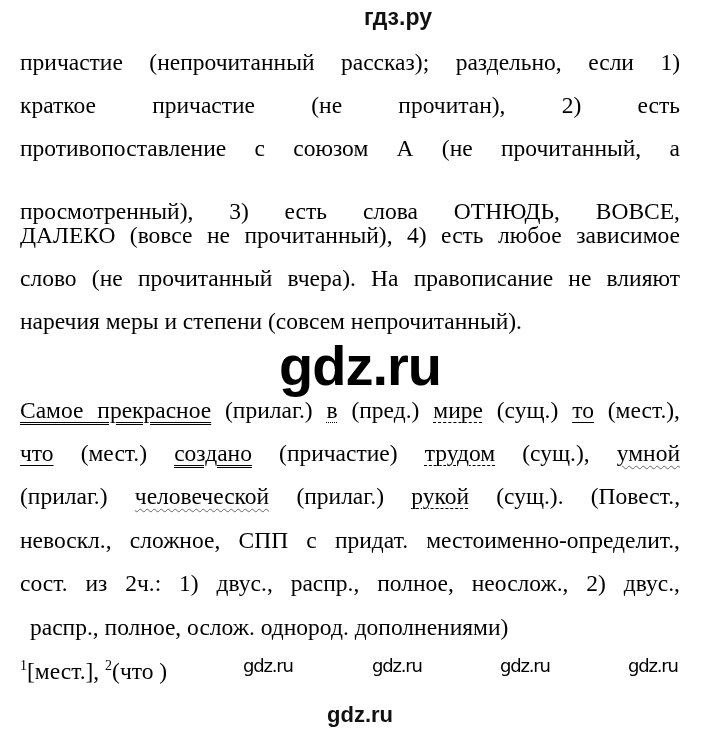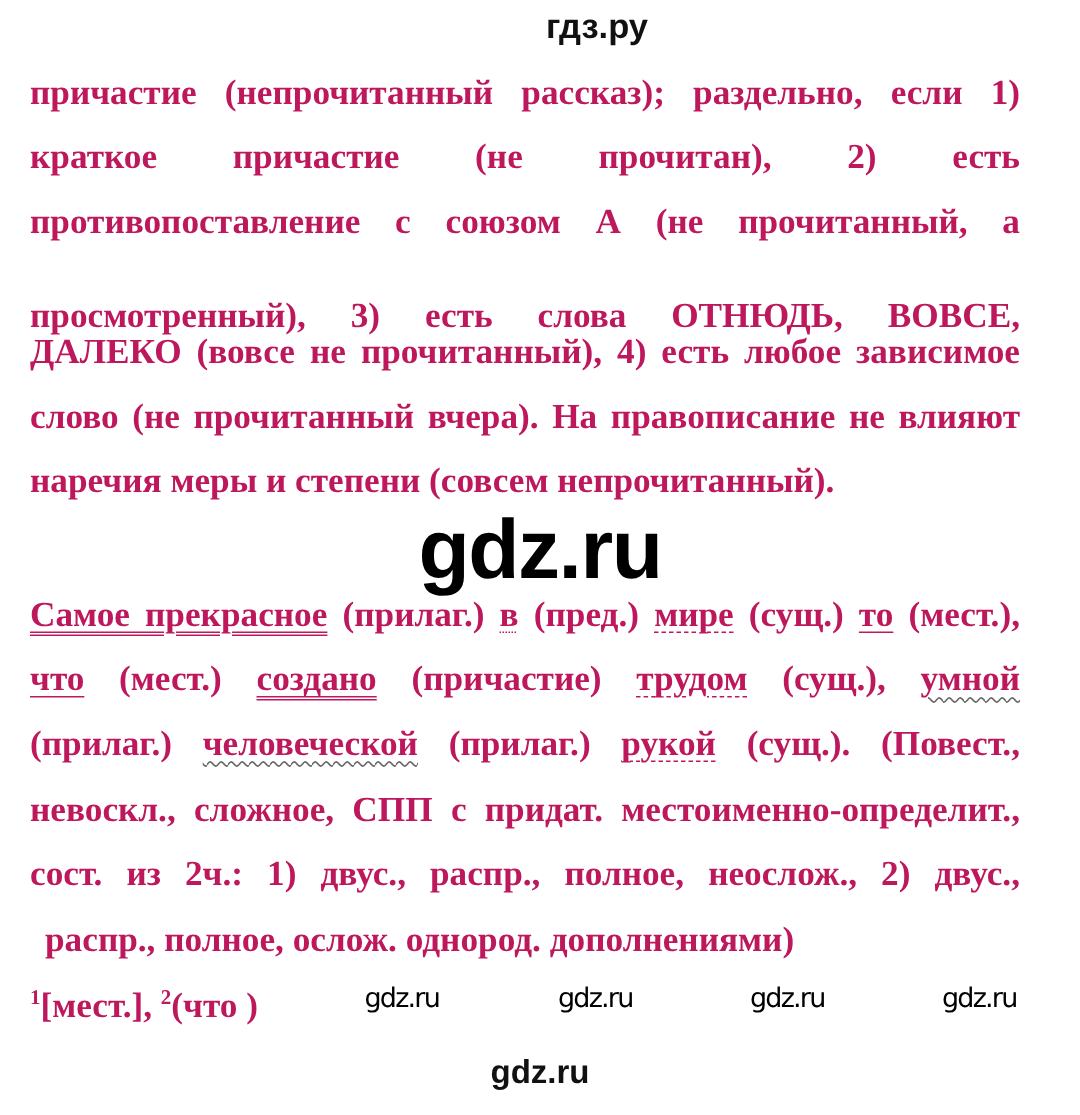--- a/index.html
+++ b/index.html
@@ -28,22 +28,21 @@
     }
     .line {
       position: absolute;
       left: 20px;
       width: 660px;
       font-family: "Liberation Serif", serif;
       font-size: 23.5px;
       line-height: 30px;
       height: 30px;
       white-space: nowrap;
-      color: #be185d;
-      font-weight: bold;
+      color: #000000;
     }
     .line.justify {
       text-align: justify;
       text-align-last: justify;
     }
     .wm-big {
       position: absolute;
       top: 336px;
       left: 0;
       width: 720px;

